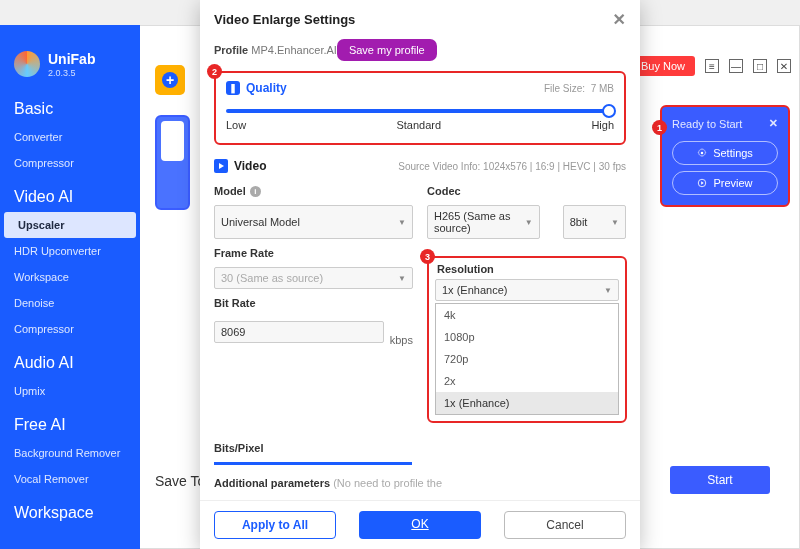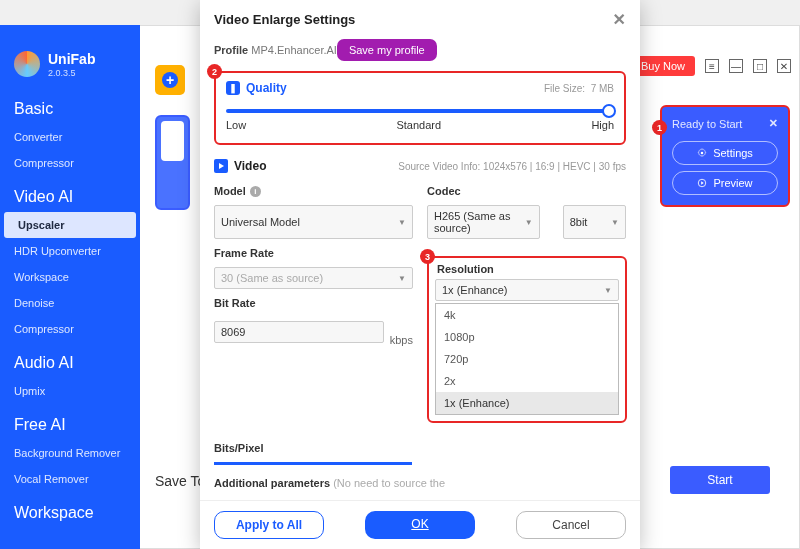--- a/index.html
+++ b/index.html
@@ -89,21 +89,21 @@
 .res-item { padding: 5px 8px; font-size: 11px; color: #555; cursor: pointer; }
 .res-item.selected { background: #e8e8e8; color: #333; }
 
 .bitspx { margin-top: 96px; font-size: 11px; font-weight: 600; color: #333; }
 .bp-bar { height: 3px; background: #1a5cff; margin-top: 8px; width: 48%; }
 .addl { margin-top: 12px; font-size: 11px; color: #333; font-weight: 600; }
 .addl .grey { color: #aaa; font-weight: 400; }
 
 
 .dlg-footer { display: flex; justify-content: space-between; padding: 10px 14px; border-top: 1px solid #eee; }
-.dlg-btn { width: 110px; padding: 6px 0; text-align: center; font-size: 12px; border-radius: 10px; cursor: pointer; }
+.dlg-btn { width: 122px; padding: 6px 0; text-align: center; font-size: 12px; border-radius: 4px; cursor: pointer; }
 .btn-apply { border: 1.5px solid #1a5cff; color: #1a5cff; font-weight: 600; }
 .btn-ok { background: #1a5cff; color: #fff; text-decoration: underline; }
 .btn-cancel { border: 1px solid #bbb; color: #444; }
 </style>
 </head>
 <body>
 
 <div class="app-window">
   <div class="titlebar">
     <div class="buy-now">Buy Now</div>
@@ -241,21 +241,21 @@
         <div class="select">
             <span>8069</span>
           </div>
         <span class="kbps">kbps</span>
       </div>
       <div></div>
     </div>
 
     <div class="bitspx">Bits/Pixel</div>
     <div class="bp-bar"></div>
-    <div class="addl"><span>Additional parameters</span> <span class="grey">(No need to source the</span></div>
+    <div class="addl"><span>Additional parameters</span> <span class="grey">(No need to profile the</span></div>
 
     <div class="res-box">
       <div class="res-badge">3</div>
       <div class="res-label-row">Resolution</div>
       <div class="select res-sel">
           <span>1x (Enhance)</span>
           <span class="caret">▼</span>
         </div>
       <div class="res-list">
         <div class="res-item">4k</div>

